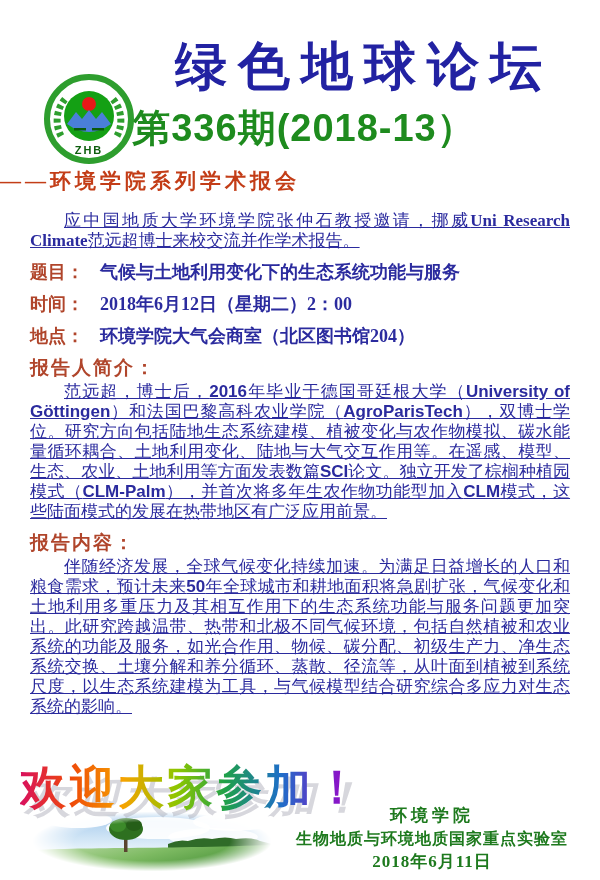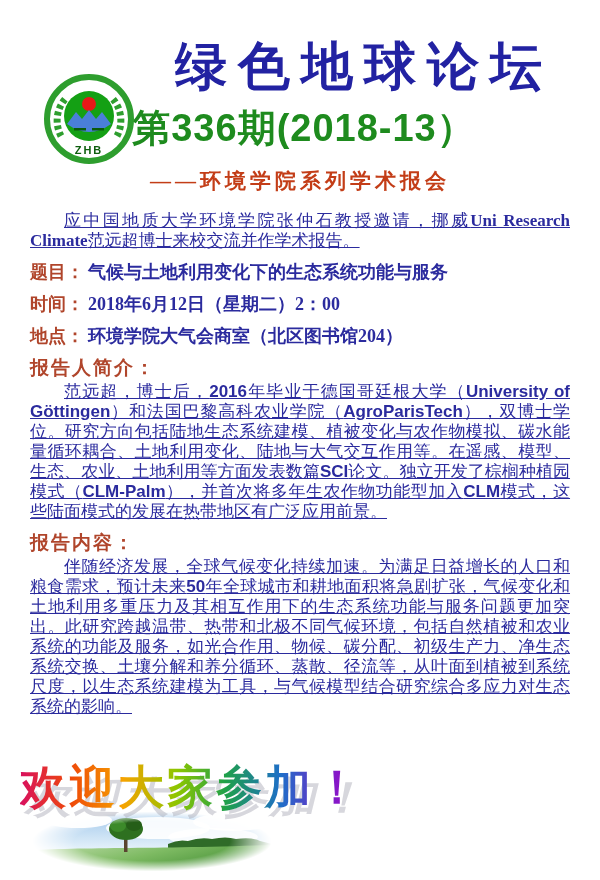--- a/index.html
+++ b/index.html
@@ -16,31 +16,31 @@
     color:var(--title-blue,#2222A2); line-height:1.05; white-space:nowrap;
   }
   .issue {
     margin-top:8px; text-align:center;
     font-family:"Liberation Sans","DejaVu Sans",sans-serif;
     font-size:38px; font-weight:bold; letter-spacing:1px;
     color:var(--issue-green,#1E8B1E);
     padding-left:8px;
   }
   .series {
-    margin-top:13px; text-align:center;
+    margin-top:13px; text-align:left;
     font-size:21px; font-weight:bold; letter-spacing:4px;
     color:var(--series-red,#C33D17);
   }
 
   
   .main { margin:16px 30px 0 30px; color:var(--body-navy,#2B2B9E); font-size:17px; }
   .para { text-indent:2em; line-height:20px; text-align:justify;text-decoration:underline; }
   .intro { margin-top:0; }
   .detail { margin-top:11px; font-size:18px; font-weight:bold; line-height:21px; }
-  .detail .label { color:var(--label-red,#B0452B); margin-right:4px; }
+  .detail .label { color:var(--label-red,#B0452B); margin-right:16px; }
   .detail .value { color:var(--body-navy,#2B2B9E); }
   .section-heading {
     margin-top:10px; font-size:19px; font-weight:bold; line-height:22px;
     color:var(--label-red,#B0452B); letter-spacing:2px;
   }
   .bio, .talk { margin-top:3px; }
   .em  { font-weight:bold; }
   .ems { font-weight:bold; font-family:"Liberation Sans","DejaVu Sans",sans-serif; }
 
   
@@ -140,15 +140,20 @@
         <ellipse cx="110" cy="22" rx="8" ry="6" fill="#3C8A2A"></ellipse>
         <ellipse cx="126" cy="21" rx="8" ry="6" fill="#255E18"></ellipse>
       </svg>
     </div>
 
     <div class="welcome-wrap">
       <div class="welcome welcome-echo">欢迎大家参加！</div>
       <div class="welcome welcome-text">欢迎大家参加！</div>
     </div>
 
+    <div class="org">
+      <div class="org-line1">环境学院</div>
+      <div class="org-line2">生物地质与环境地质国家重点实验室</div>
+      <div class="org-line3">2018年6月11日</div>
+    </div>
   </div>
 
 </div>
 
 </body></html>

